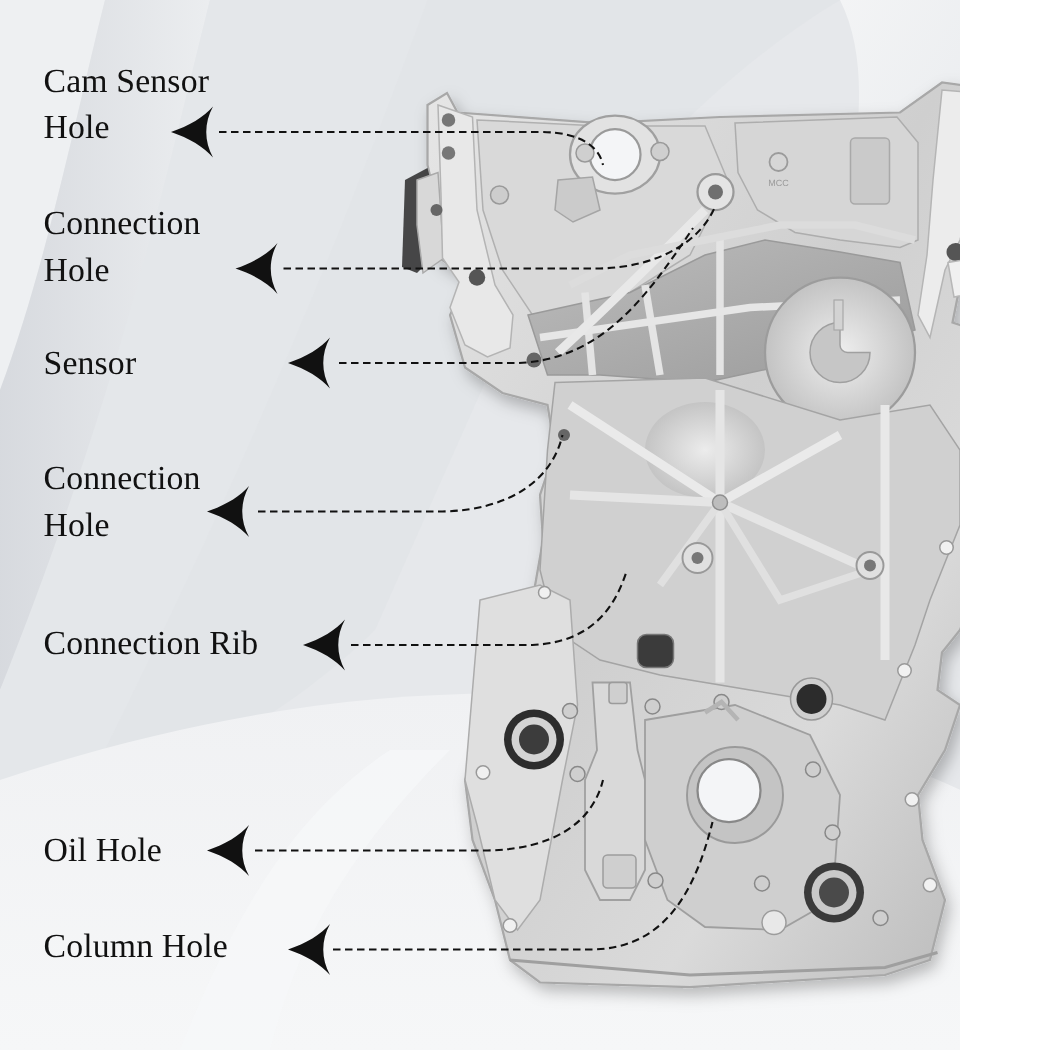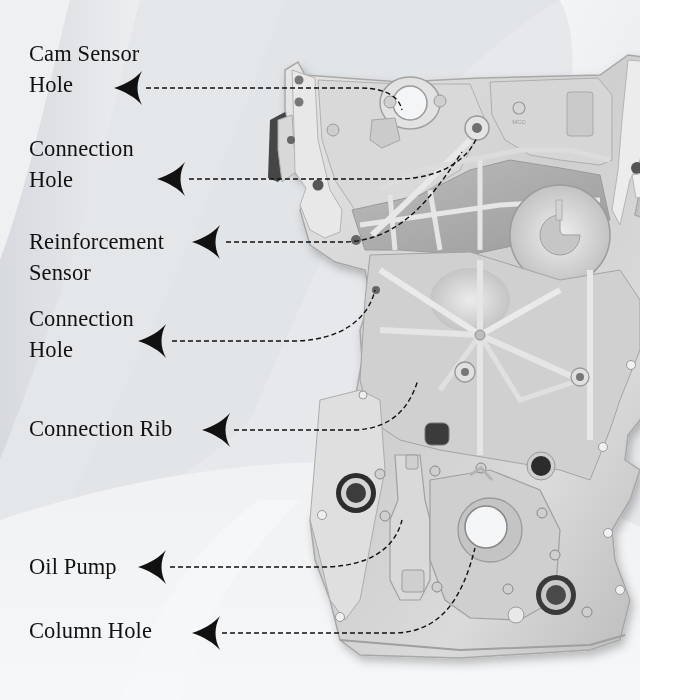--- a/index.html
+++ b/index.html
@@ -202,30 +202,29 @@
   <div id="labels-layer">
       <div class="label" style="left: 29px; top: 38px;">
         <span>Cam Sensor</span>
         <span>Hole</span>
       </div>
       <div class="label" style="left: 29px; top: 133px;">
         <span>Connection</span>
         <span>Hole</span>
       </div>
       <div class="label" style="left: 29px; top: 226px;">
-        <span>Reinforcement</span>
         <span>Sensor</span>
       </div>
       <div class="label" style="left: 29px; top: 303px;">
         <span>Connection</span>
         <span>Hole</span>
       </div>
       <div class="label" style="left: 29px; top: 413px;">
         <span>Connection Rib</span>
       </div>
       <div class="label" style="left: 29px; top: 551px;">
-        <span>Oil Pump</span>
+        <span>Oil Hole</span>
       </div>
       <div class="label" style="left: 29px; top: 615px;">
         <span>Column Hole</span>
       </div>
     </div>
 </div>
 
 </body></html>

